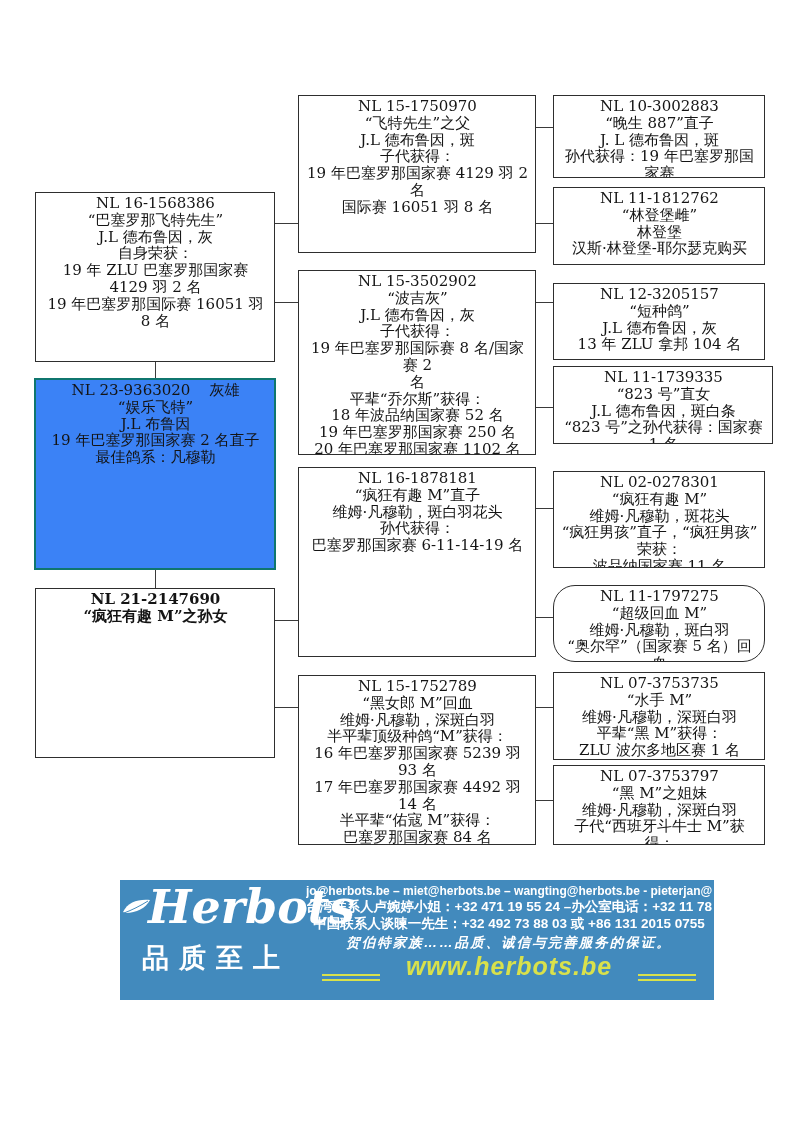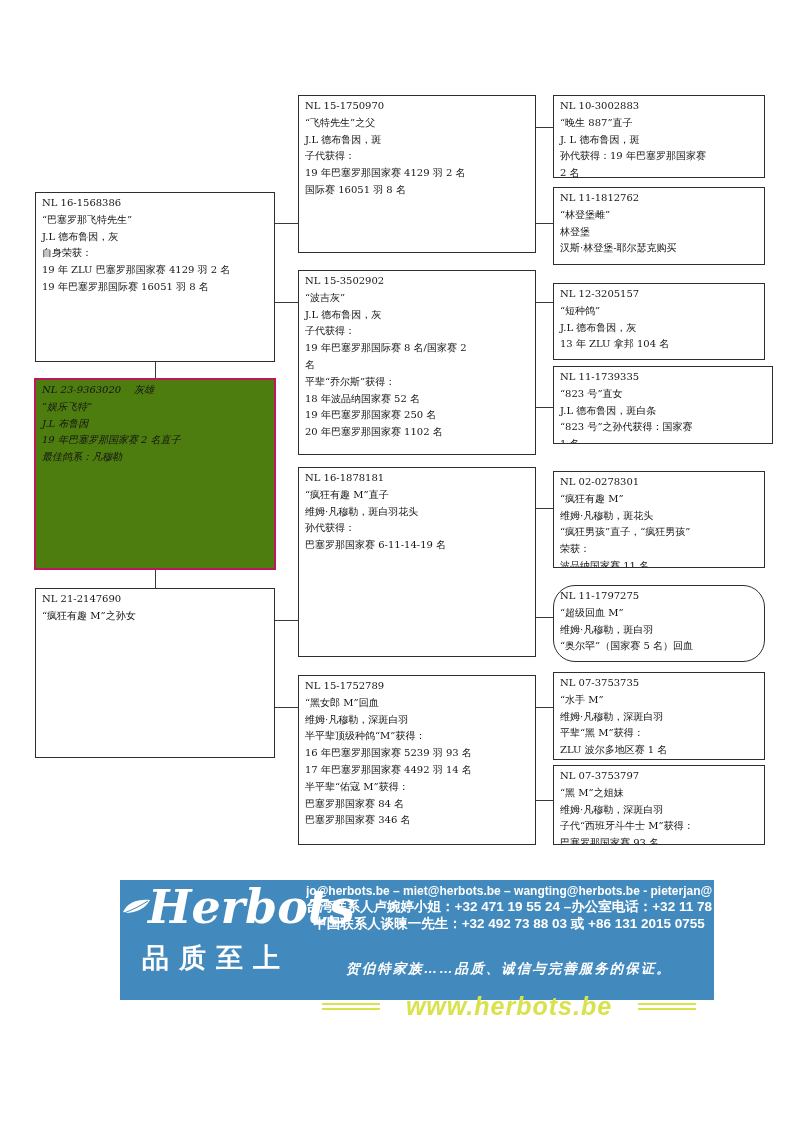--- a/index.html
+++ b/index.html
@@ -10,29 +10,29 @@
     font-family:"DejaVu Serif","Liberation Serif",serif;
     color:#141414;
     overflow:hidden;
   }
   .box{
     position:absolute;
     box-sizing:border-box;
     border:1px solid #2e2e2e;
     background:#ffffff;
     padding:2px 5px 2px 6px;
-    font-size:10px;
+    font-size:15px;
     line-height:16.8px;
     overflow:hidden;
+    text-align:center;
   }
   .box .line{white-space:pre-wrap;}
   .box.subject{
-    border:2px solid #be185d;
-    background:#4d7c0f;
-    font-style:italic;
+    border:2px solid #0f766e;
+    background:#3b82f6;
   }
   .conn{position:absolute;background:#3a3a3a;}
   .conn.h{height:1px;}
   .conn.v{width:1px;}
 
   
   #banner{
     position:absolute;
     left:120px;top:880px;width:594px;height:120px;
     background:#428abd;
@@ -62,27 +62,27 @@
   #emails{
     font-size:12px;font-weight:bold;
     white-space:nowrap;overflow:hidden;
     text-align:right;
   }
   .contact-line{
     font-size:13.5px;font-weight:bold;
     line-height:17px;white-space:nowrap;
   }
   #tagline{
-    margin-top:28px;
+    margin-top:2px;
     font-size:13.5px;font-weight:bold;font-style:italic;
     letter-spacing:2px;white-space:nowrap;
   }
   #website-row{
-    margin-top:14px;
-    display:flex;align-items:center;justify-content:center;gap:26px;
+    margin-top:0;
+    display:flex;align-items:flex-end;justify-content:center;gap:26px;
   }
   .dline{
     display:inline-block;width:58px;height:7px;
     border-top:2px solid #d9e14b;border-bottom:2px solid #d9e14b;
     box-sizing:border-box;
   }
   #website{
     color:#d9e14b;
     font-size:25px;font-weight:bold;font-style:italic;
     letter-spacing:1px;white-space:nowrap;
@@ -103,21 +103,21 @@
     </div>
 
   <div class="box subject" style="left:34px;top:378px;width:242px;height:192px;">
       <div class="line">NL 23-9363020    灰雄</div>
       <div class="line">“娱乐飞特”</div>
       <div class="line">J.L 布鲁因</div>
       <div class="line">19 年巴塞罗那国家赛 2 名直子</div>
       <div class="line">最佳鸽系：凡穆勒</div>
     </div>
 
-  <div class="box" style="left:35px;top:588px;width:240px;height:170px;">
+  <div class="box" style="left:35px;top:588px;width:240px;height:170px;font-weight:bold;">
       <div class="line">NL 21-2147690</div>
       <div class="line">“疯狂有趣 M”之孙女</div>
     </div>
 
   <div class="box" style="left:298px;top:95px;width:238px;height:158px;">
       <div class="line">NL 15-1750970</div>
       <div class="line">“飞特先生”之父</div>
       <div class="line">J.L 德布鲁因，斑</div>
       <div class="line">子代获得：</div>
       <div class="line">19 年巴塞罗那国家赛 4129 羽 2 名</div>

